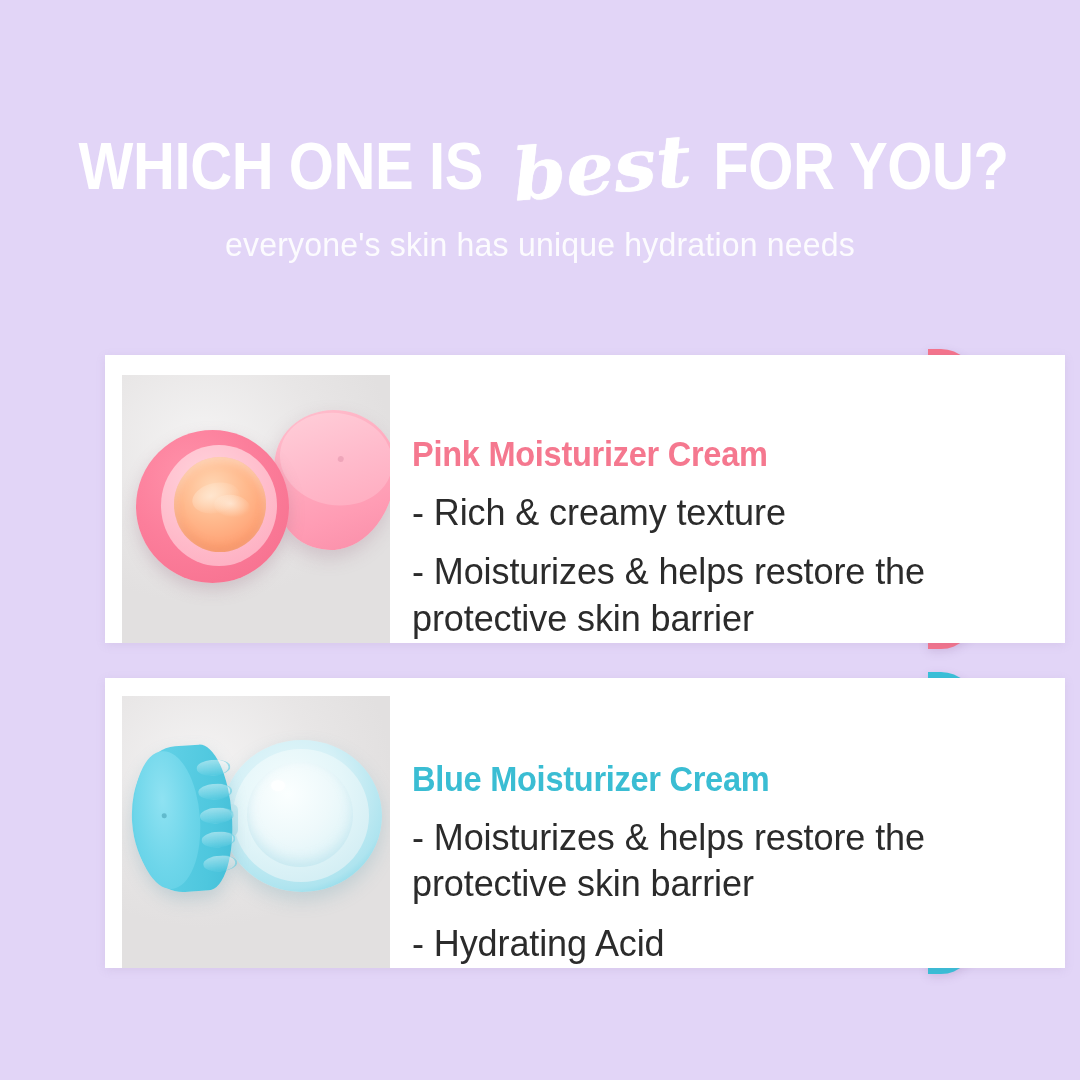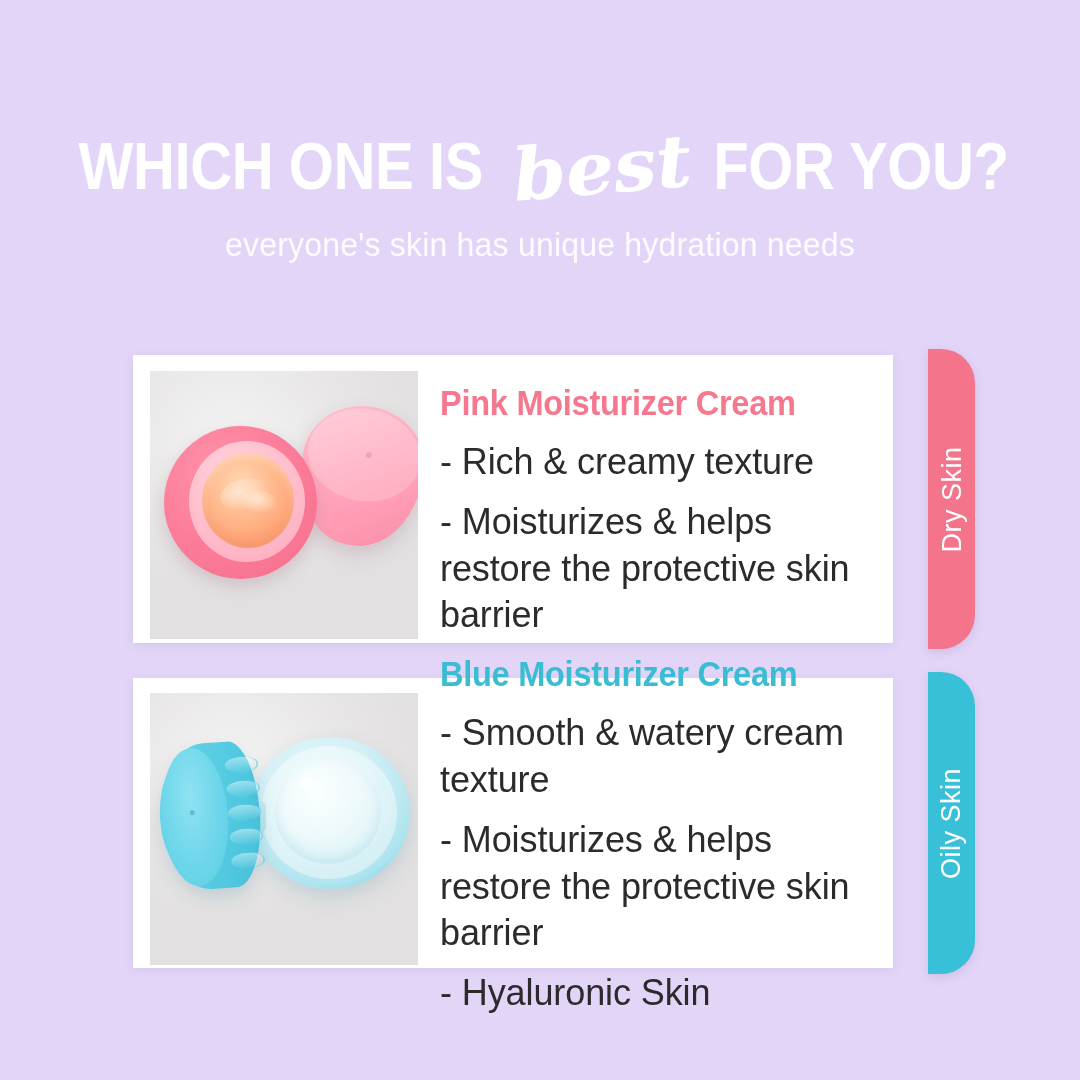--- a/index.html
+++ b/index.html
@@ -90,27 +90,26 @@
     font-size:27px;
     font-weight:normal;
     letter-spacing:0.5px;
     white-space:nowrap;
     transform:rotate(-90deg);
   }
 
   .card {
     position:absolute;
     left:0; top:0;
-    width:760px;
+    width:960px;
     height:100%;
     background:#ffffff;
     display:flex;
-    align-items:center;
+    align-items:flex-end;
     box-shadow:0 2px 9px rgba(140,105,165,0.13);
-    margin-left:28px;
   }
 
   .photo {
     width:268px;
     height:268px;
     margin:11px 0 0 17px;
     flex:0 0 auto;
     position:relative;
     overflow:hidden;
     background:#eceaea;
@@ -352,19 +351,18 @@
         <div class="bl-ridge" style="top:16px;"></div>
         <div class="bl-ridge" style="top:40px;"></div>
         <div class="bl-ridge" style="top:64px;"></div>
         <div class="bl-ridge" style="top:88px;"></div>
         <div class="bl-ridge" style="top:112px;"></div>
       </div>
     </div>
 
     <div class="card-body">
       <div class="card-title" id="card-title-blue">Blue Moisturizer Cream</div>
-      <div class="bullet">- Smooth &amp; watery cream texture</div>
       <div class="bullet">- Moisturizes &amp; helps restore the protective skin barrier</div>
-      <div class="bullet">- Hyaluronic Skin</div>
+      <div class="bullet">- Hydrating Acid</div>
     </div>
 
   </div>
 </div>
 
 </body></html>

